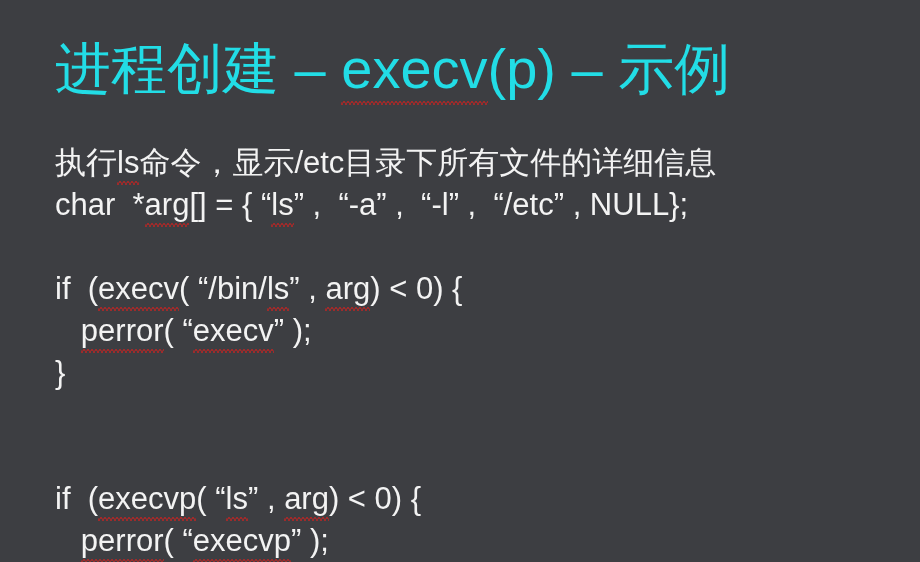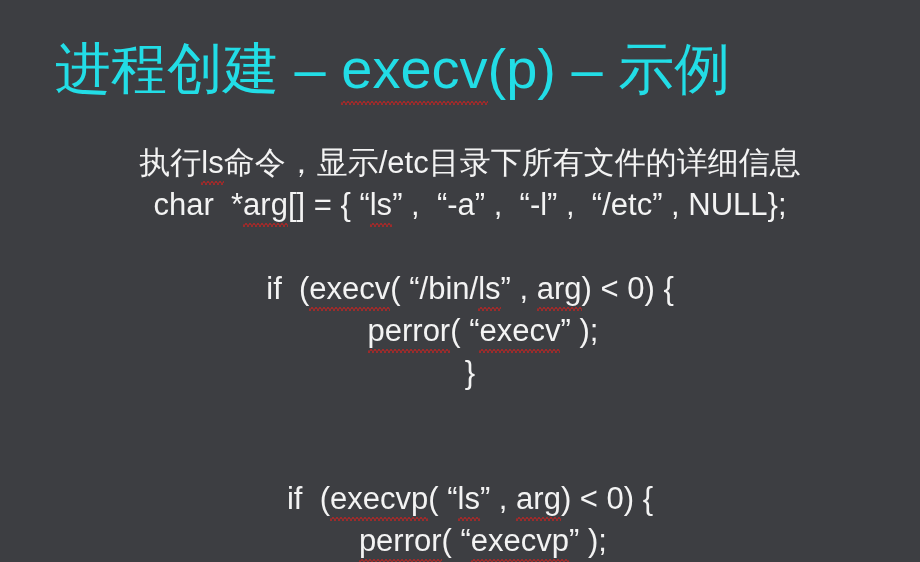--- a/index.html
+++ b/index.html
@@ -40,21 +40,20 @@
   
   .body-block {
     position: absolute;
     left: 55px;
     top: 142px;
     width: 830px;
     font-size: 31px;
     line-height: 42px;
     color: #f3f3f3;
     white-space: pre;
-    text-align: center;
   }
   .code-line {
     height: 42px;
     white-space: pre;
   }
   .code-line.blank {
     height: 42px;
   }
 
   

